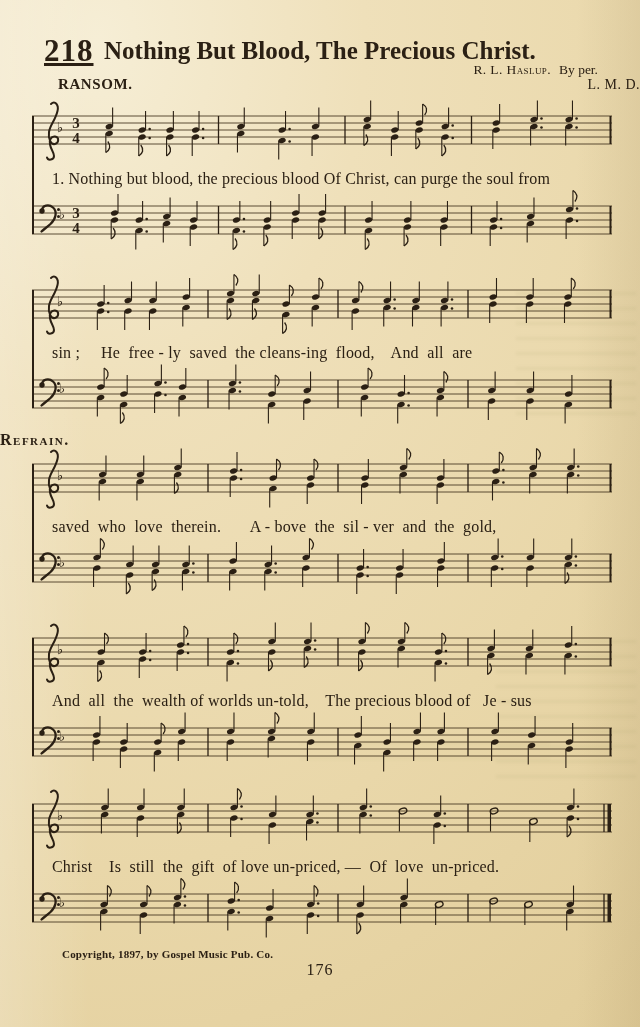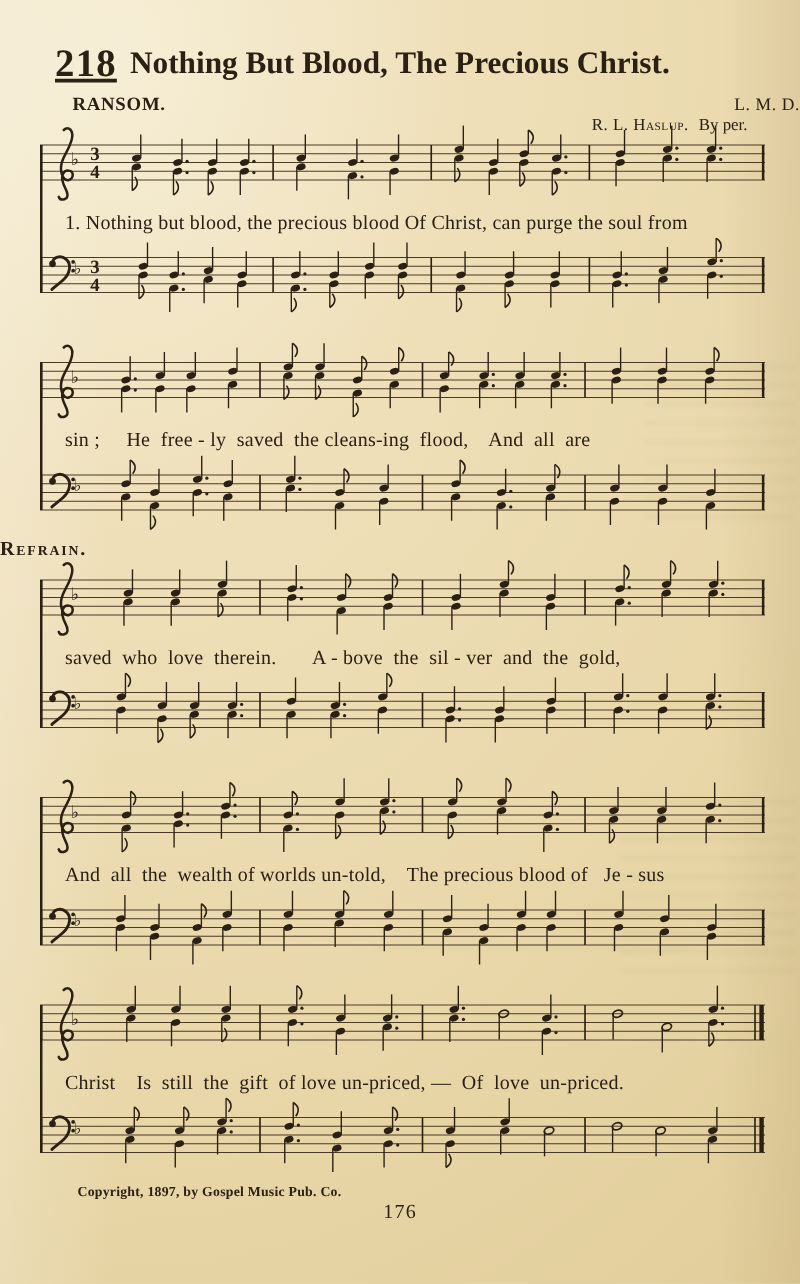--- a/index.html
+++ b/index.html
@@ -19,21 +19,21 @@
     position:absolute;opacity:.35;filter:blur(1.6px);pointer-events:none;
     background:repeating-linear-gradient(180deg, rgba(146,146,92,.28) 0 3px, rgba(0,0,0,0) 3px 15px);
   }
   .g1{right:4px;top:292px;width:120px;height:130px;}
   .g2{right:4px;top:640px;width:140px;height:140px;}
   .g3{left:300px;top:742px;width:250px;height:30px;opacity:.22;}
   .hymn-no{position:absolute;left:44px;top:33px;font-size:31px;font-weight:bold;letter-spacing:1px;text-decoration:underline;}
   .hymn-title{position:absolute;left:104px;top:37px;font-size:25px;font-weight:bold;white-space:nowrap;}
   .tune{position:absolute;left:58px;top:76px;font-size:15px;font-weight:bold;letter-spacing:.6px;}
   .meter{position:absolute;left:0;right:0;top:77px;text-align:right;font-size:14px;letter-spacing:.5px;}
-  .composer-wrap{position:absolute;right:42px;top:92px;font-size:13.5px;white-space:nowrap;}
+  .composer-wrap{position:absolute;right:42px;top:62px;font-size:13.5px;white-space:nowrap;}
   .composer{font-variant:small-caps;letter-spacing:.4px;}
   .byper{margin-left:8px;}
   .system{position:absolute;left:32px;width:580px;}
   svg.staff{display:block;width:580px;}
   svg.treble{height:72px;}
   svg.bass{height:78px;}
   .lyric{
     white-space:pre;font-size:16px;height:22px;line-height:22px;
     padding-left:20px;letter-spacing:.2px;overflow:hidden;
   }

